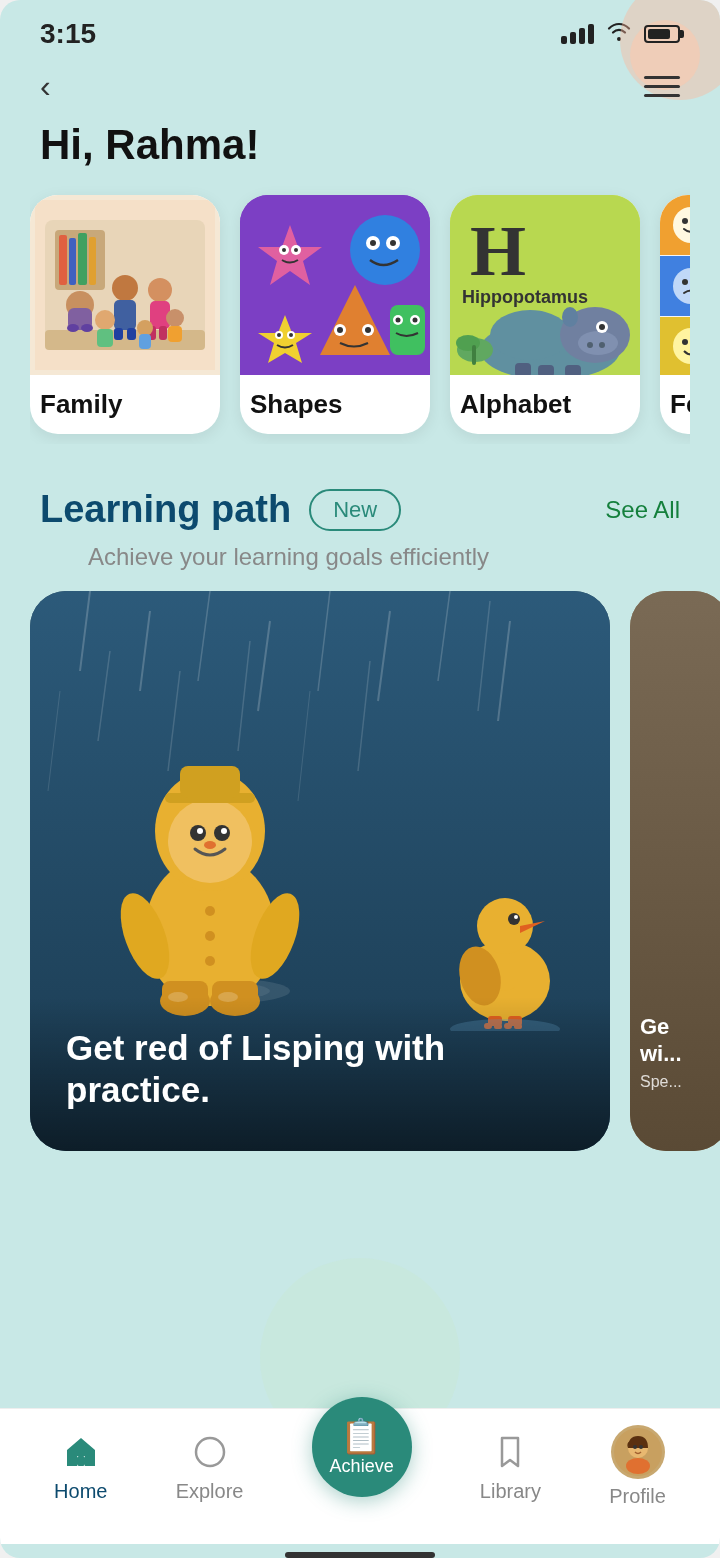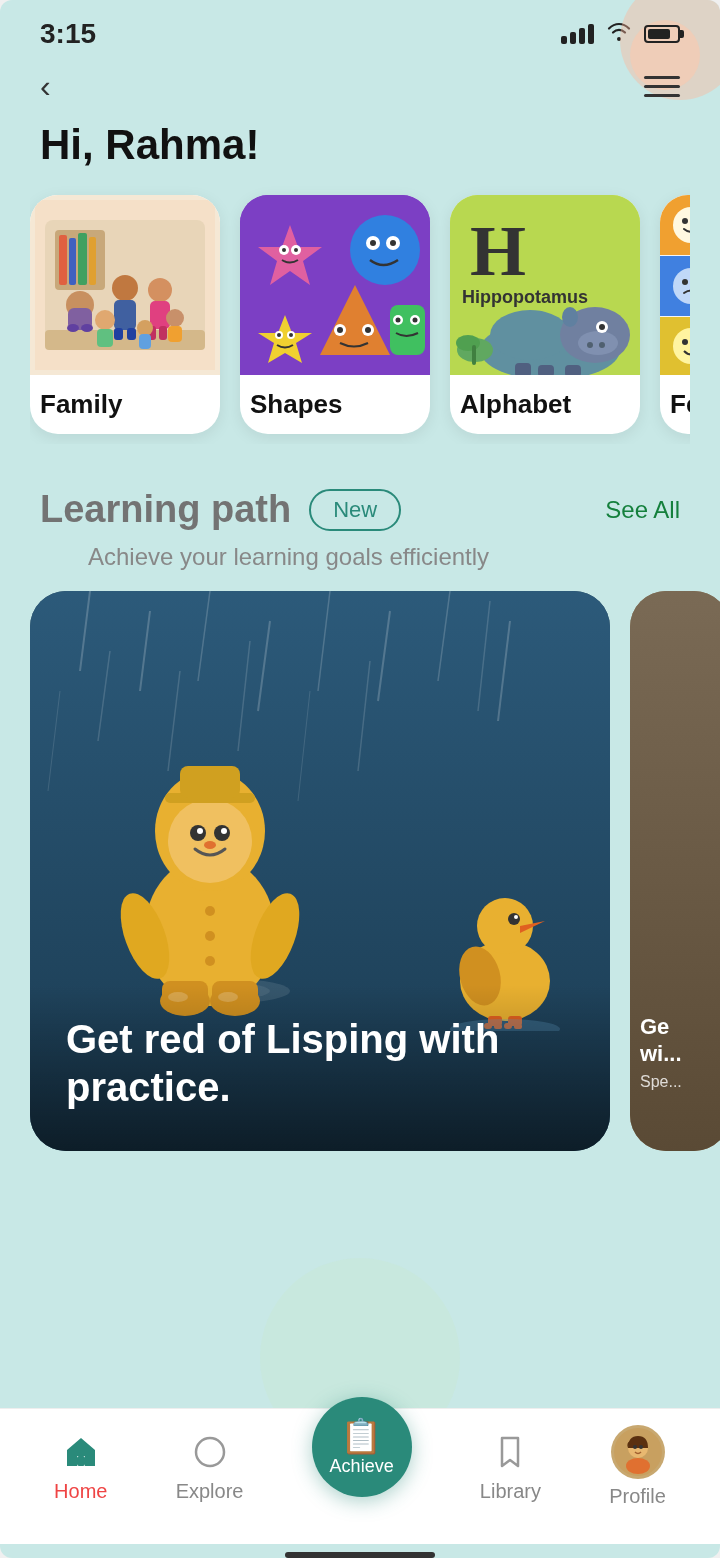--- a/index.html
+++ b/index.html
@@ -11,21 +11,21 @@
       background: #f0f0f0;
       font-family: -apple-system, BlinkMacSystemFont, 'Segoe UI', sans-serif;
       display: flex;
       justify-content: center;
     }
 
     .phone-frame {
       width: 720px;
       min-height: 1558px;
       background: #c8e8e6;
-      border-radius: 12px;
+      border-radius: 20px;
       overflow: hidden;
       position: relative;
       display: flex;
       flex-direction: column;
     }
 
     
     .status-bar {
       display: flex;
       justify-content: space-between;
@@ -196,21 +196,21 @@
     
     .section-header {
       display: flex;
       align-items: center;
       gap: 18px;
       padding: 24px 40px 8px;
     }
     .section-title {
       font-size: 38px;
       font-weight: 700;
-      color: #737373;
+      color: #0c4a6e;
     }
     .new-badge {
       border: 2px solid #2a8a7a;
       border-radius: 30px;
       padding: 6px 22px;
       font-size: 22px;
       color: #2a8a7a;
       font-weight: 500;
     }
     .see-all-btn {
@@ -259,21 +259,21 @@
     }
     .card-content-overlay {
       position: absolute;
       bottom: 0;
       left: 0;
       right: 0;
       padding: 30px 36px;
       background: linear-gradient(0deg, rgba(0,0,0,0.5) 0%, transparent 100%);
     }
     .card-main-title {
-      font-size: 40px;
+      font-size: 35px;
       font-weight: 800;
       color: #fff;
       line-height: 1.2;
       margin-bottom: 10px;
     }
     .card-sub-title {
       font-size: 26px;
       color: rgba(255,255,255,0.85);
       font-weight: 400;
     }
@@ -314,21 +314,21 @@
       display: flex;
       align-items: center;
       justify-content: center;
       font-size: 28px;
     }
     .nav-label {
       font-size: 20px;
       color: #888;
     }
     .nav-label.active {
-      color: #ef4444;
+      color: #0c4a6e;
     }
     .nav-center-btn {
       width: 100px;
       height: 100px;
       background: #2a8a7a;
       border-radius: 50%;
       display: flex;
       flex-direction: column;
       align-items: center;
       justify-content: center;

